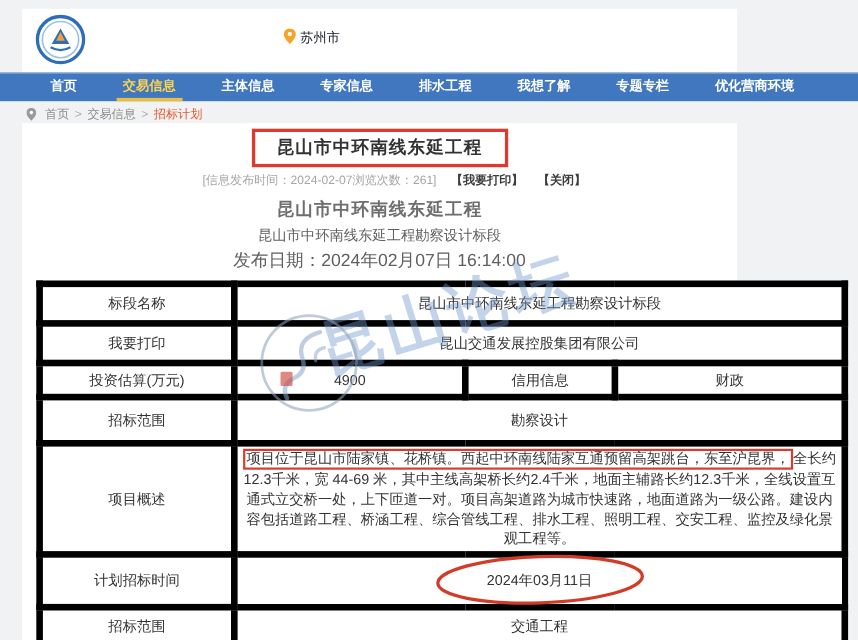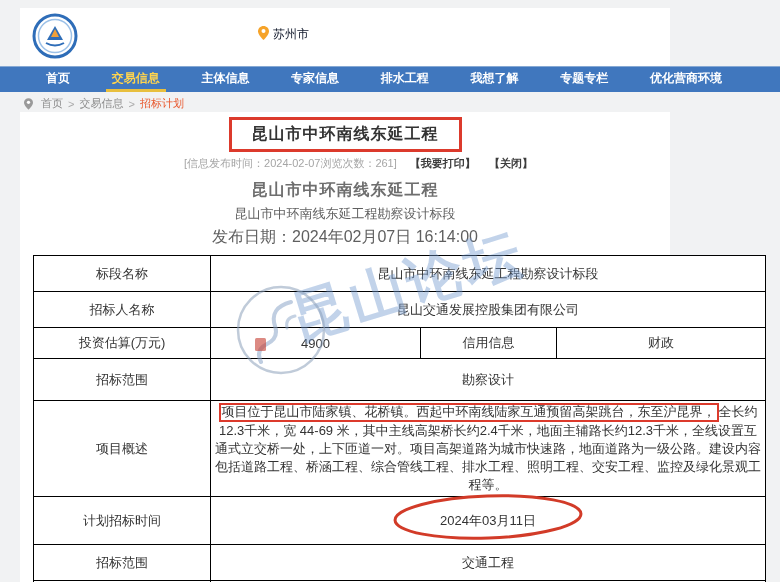--- a/index.html
+++ b/index.html
@@ -44,21 +44,21 @@
   .meta-line { text-align:center; font-size:11px; color:#a5a5a5; margin-top:4px;padding-left:27px; }
   .meta-line .act { color:#3c3c3c; font-weight:bold; margin-left:10px; cursor:pointer; }
   .doc-title { text-align:center; font-size:16px; font-weight:bold; color:#6e6e6e;
     margin-top:9px; letter-spacing:1px; }
   .doc-subtitle { text-align:center; font-size:13px; color:#5f5f5f; margin-top:4px; }
   .doc-date { text-align:center; font-size:16px; color:#5f5f5f; margin-top:4px; }
 
   
   table.info { border-collapse:collapse; margin:7px 0 0 13px; width:732px;
     table-layout:fixed; background:#fff; }
-  table.info td { border:1px solid #000000; font-size:13px; color:#333;
+  table.info td { border:6px solid #000000; font-size:13px; color:#333;
     text-align:center; vertical-align:middle; padding:2px 4px; background:#fff; }
   td.lbl { color:#333; }
   tr.r-name td { height:36px; }
   tr.r-tender td { height:36px; }
   tr.r-invest td { height:31px; }
   tr.r-scope td { height:42px; }
   tr.r-overview td { height:72px; }
   tr.r-plan td { height:48px; }
   tr.r-type td { height:36px; }
   tr.r-remark td { height:58px; }
@@ -138,21 +138,21 @@
         <col style="width:210px">
         <col style="width:136px">
         <col style="width:209px">
       </colgroup>
     <tbody>
         <tr class="r-name">
       <td class="lbl">标段名称</td>
       <td colspan="3">昆山市中环南线东延工程勘察设计标段</td>
     </tr>
     <tr class="r-tender">
-      <td class="lbl">招标人名称</td>
+      <td class="lbl">我要打印</td>
       <td colspan="3">昆山交通发展控股集团有限公司</td>
     </tr>
     <tr class="r-invest">
       <td class="lbl">投资估算(万元)</td>
       <td>4900</td>
       <td class="lbl">信用信息</td>
       <td>财政</td>
     </tr>
     <tr class="r-scope">
       <td class="lbl">招标范围</td>

